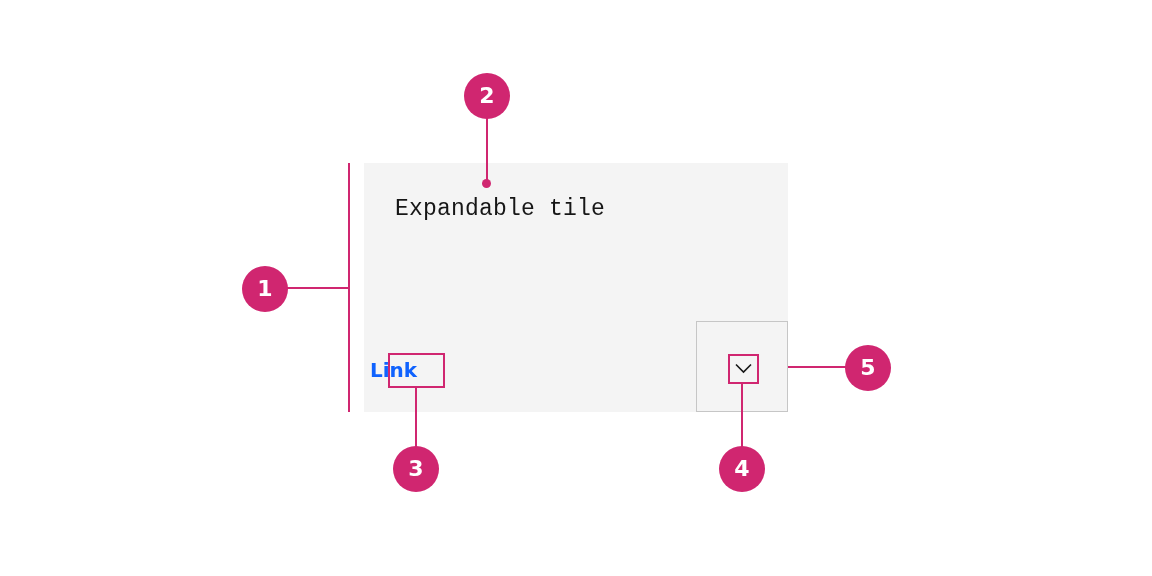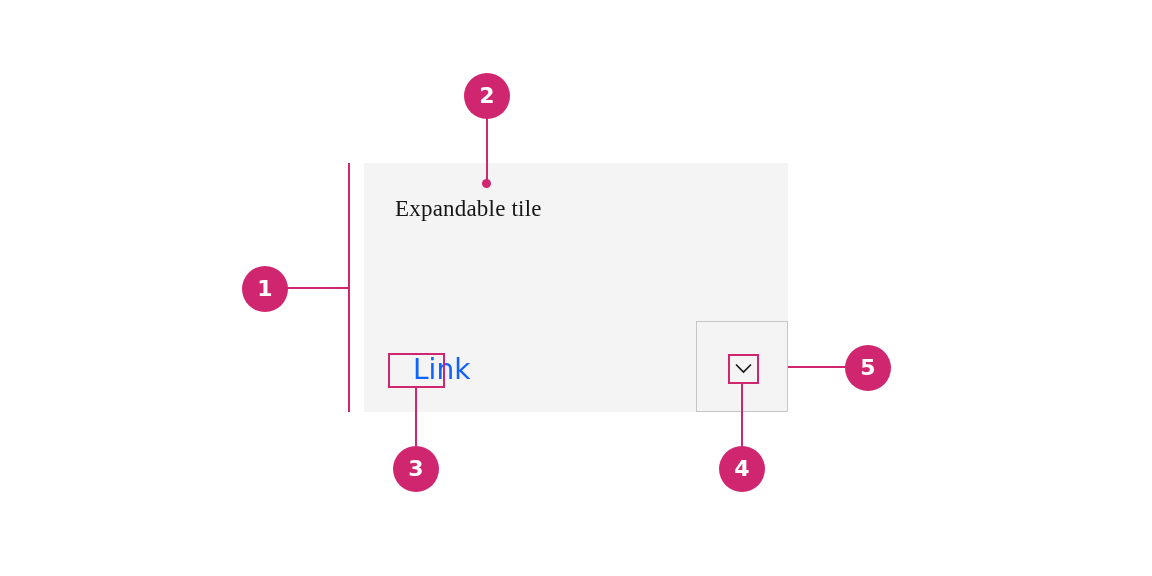--- a/index.html
+++ b/index.html
@@ -1,20 +1,20 @@
 <!DOCTYPE html>
 <html><head>
 <meta charset="utf-8">
 <style>
   html, body { margin: 0; padding: 0; }
   body { width: 1152px; height: 576px; background: #ffffff; position: relative; overflow: hidden; font-family: "DejaVu Sans", sans-serif; }
   .abs { position: absolute; }
   .tile { left: 364px; top: 163px; width: 424px; height: 249px; background: #f4f4f4; }
-  .tile-title { left: 395px; top: 196px; font-size: 23px; color: #161616; font-family: Liberation Serif, serif; letter-spacing: 0.2px; }
-  .link { left: 413px; top: 355px; font-size: 28px; color: #0f62fe; line-height: 30px; }
+  .tile-title { left: 395px; top: 196px; font-size: 23px; color: #161616; font-family: Liberation Mono, monospace; letter-spacing: 0.2px; }
+  .link { left: 370px; top: 355px; font-size: 20px; color: #0f62fe; line-height: 30px; font-weight: bold; }
   .link-box { left: 388px; top: 353px; width: 53px; height: 31px; border: 2px solid #d02670; box-sizing: content-box; }
   .chev-btn { left: 696px; top: 321px; width: 90px; height: 89px; border: 1px solid #c6c6c6; background: #f4f4f4; }
   .chev-box { left: 728px; top: 354px; width: 27px; height: 26px; border: 2px solid #d02670; }
   .chev-box svg { position: absolute; left: 5px; top: 7px; }
   .line { background: #d02670; }
   .callout { width: 46px; height: 46px; border-radius: 50%; background: #d02670; color: #ffffff; font-weight: bold; font-size: 22px; text-align: center; line-height: 46px; font-family: "DejaVu Sans", sans-serif; }
   .dot { width: 9px; height: 9px; border-radius: 50%; background: #d02670; }
 </style>
 </head>
 <body>

